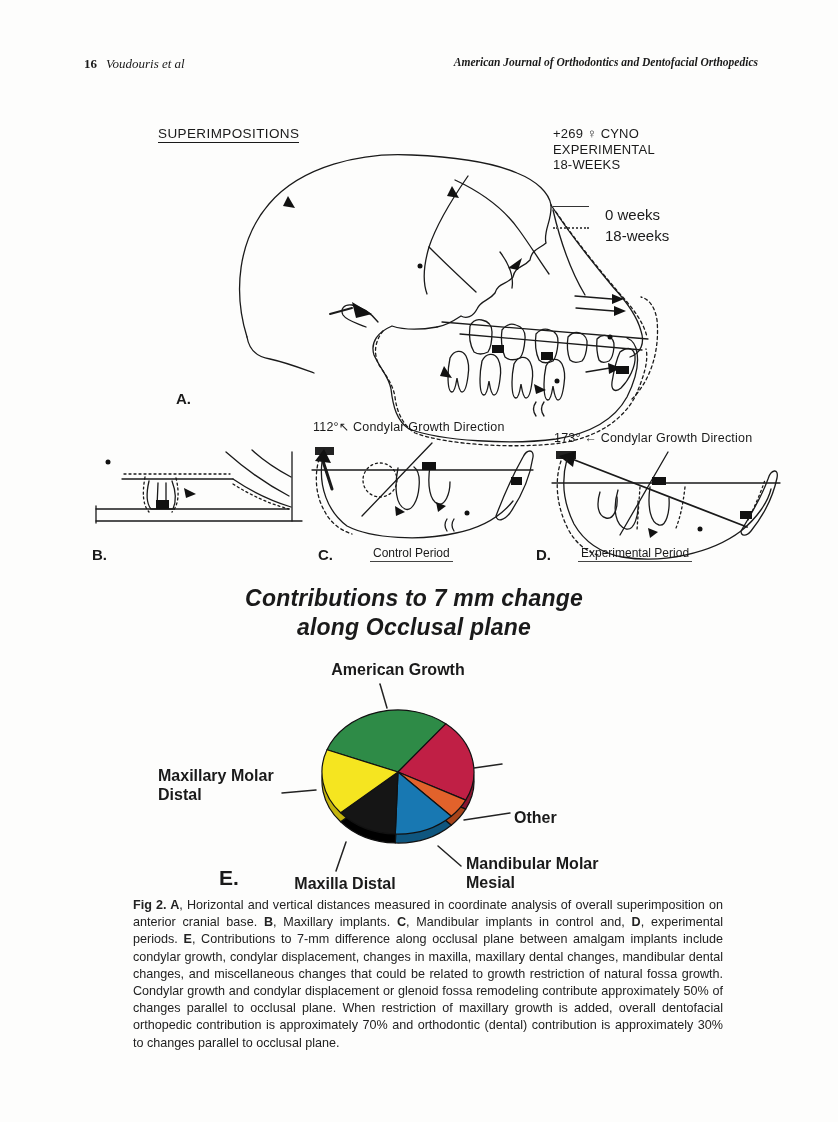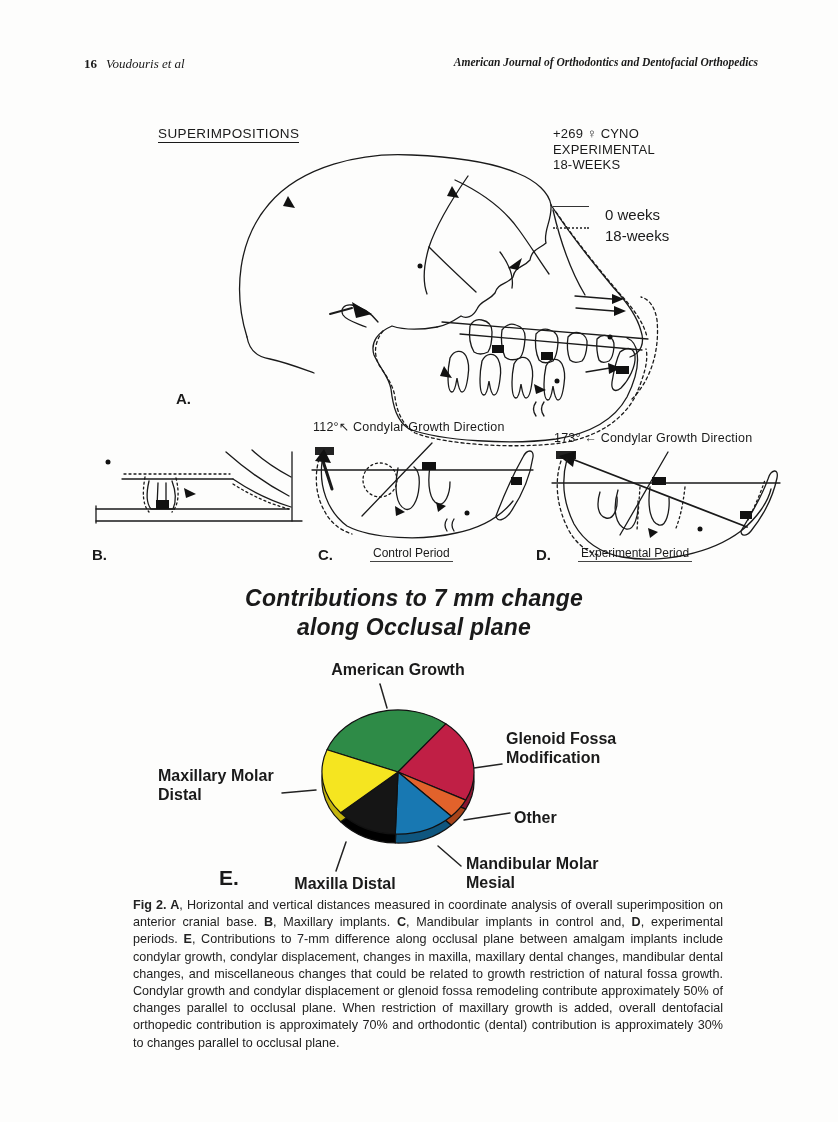--- a/index.html
+++ b/index.html
@@ -225,24 +225,20 @@
   <div class="abs angle-note cnote">112°↖ Condylar Growth Direction</div>
   <div class="abs angle-note dnote">173° ← Condylar Growth Direction</div>
   <div class="abs period cperiod">Control Period</div>
   <div class="abs period dperiod">Experimental Period</div>
 
   <div class="abs pie-title">
     <div>Contributions to 7 mm change</div>
     <div>along Occlusal plane</div>
   </div>
   <div class="abs pie-lab lab-condyle">American Growth</div>
-  <div class="abs pie-lab lab-glenoid">
-    <div>Glenoid Fossa</div>
-    <div>Modification</div>
-  </div>
   <div class="abs pie-lab lab-other">Other</div>
   <div class="abs pie-lab lab-mandib">
     <div>Mandibular Molar</div>
     <div>Mesial</div>
   </div>
   <div class="abs pie-lab lab-maxdist">Maxilla Distal</div>
   <div class="abs pie-lab lab-maxmol">
     <div>Maxillary Molar</div>
     <div>Distal</div>
   </div>

